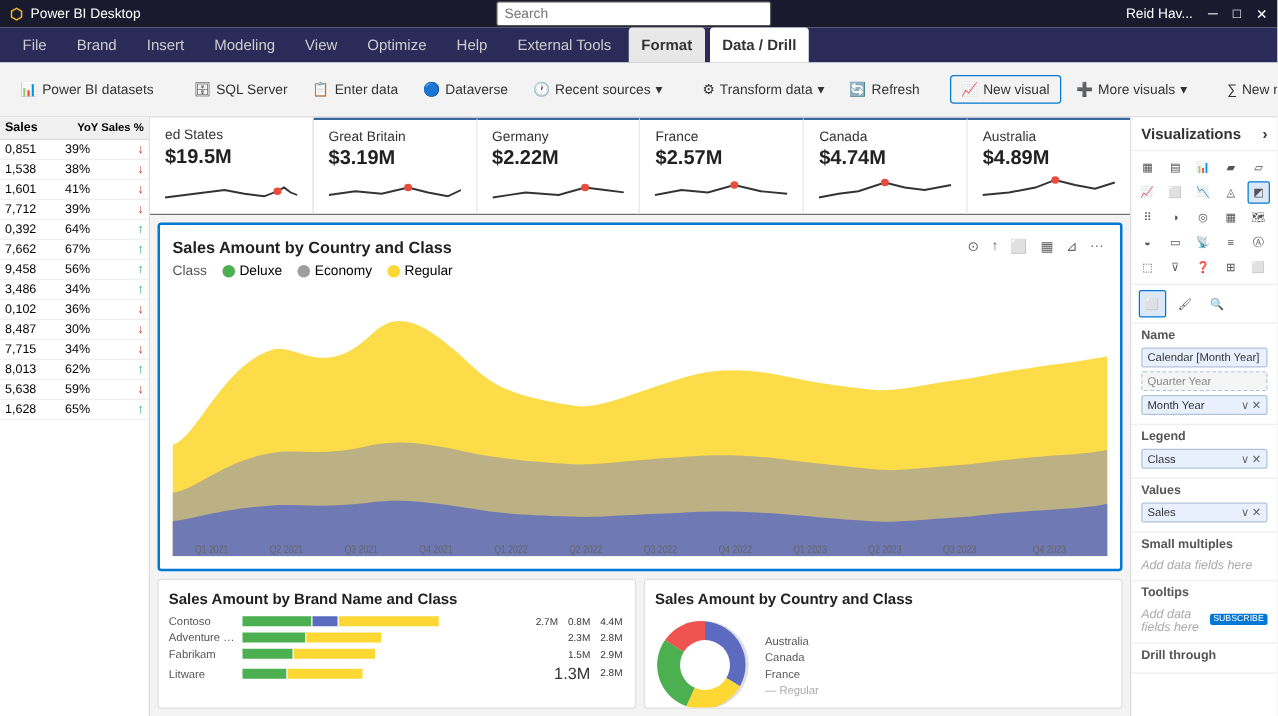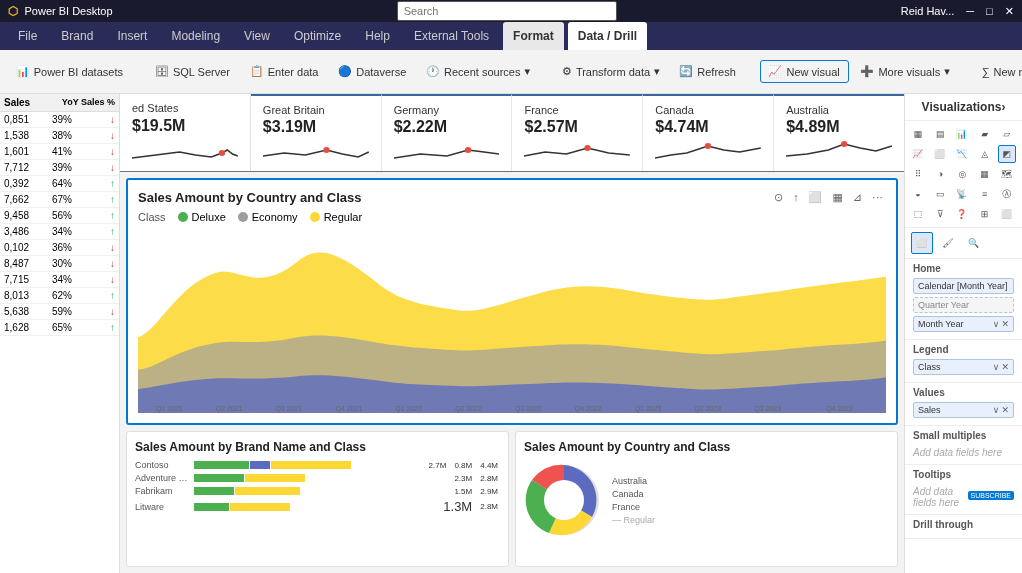--- a/index.html
+++ b/index.html
@@ -136,21 +136,21 @@
     .legend-item { display: flex; align-items: center; gap: 4px; }
     .legend-dot { width: 10px; height: 10px; border-radius: 50%; }
 
     
     .area-chart-svg { flex: 1; width: 100%; }
 
     
     .bottom-charts-row {
       display: flex;
       gap: 6px;
-      height: 136px;
+      height: 104px;
     }
     .bottom-chart {
       flex: 1;
       background: #fff;
       border: 1px solid #e0e0e0;
       border-radius: 3px;
       padding: 8px;
       overflow: hidden;
     }
     .bottom-chart-title { font-size: 12px; font-weight: 600; color: #222; margin-bottom: 6px; }
@@ -160,21 +160,21 @@
       width: 118px;
       background: #fff;
       border-left: 1px solid #ddd;
       display: flex;
       flex-direction: column;
       overflow-y: auto;
       overflow-x: hidden;
     }
     .viz-panel-header {
       display: flex;
-      justify-content: center;
+      justify-content: space-between;
       align-items: center;
       padding: 6px 8px;
       font-size: 12px;
       font-weight: 600;
       color: #333;
       border-bottom: 1px solid #eee;
     }
     .viz-icons-grid {
       display: grid;
       grid-template-columns: repeat(5, 1fr);
@@ -682,21 +682,21 @@
       <button class="viz-icon-btn">⬜</button>
     </div>
 
     <div style="display:flex;gap:4px;padding:4px 6px;border-bottom:1px solid #eee;">
       <button class="viz-icon-btn active" style="width:22px;height:22px;">⬜</button>
       <button class="viz-icon-btn" style="width:22px;height:22px;">🖌</button>
       <button class="viz-icon-btn" style="width:22px;height:22px;">🔍</button>
     </div>
 
     <div class="viz-section">
-      <div class="viz-section-title">Home</div>
+      <div class="viz-section-title">Name</div>
       <div class="viz-field-tag">
         <span style="font-size:9px;">Calendar [Month Year]</span>
       </div>
       <div class="viz-field-tag" style="background:#f5f5f5;border-style:dashed;">
         <span style="font-size:9px;color:#888;">Quarter Year</span>
       </div>
       <div class="viz-field-tag">
         <span style="font-size:9px;">Month Year</span>
         <div style="display:flex;gap:2px;">
           <span style="font-size:9px;color:#666;">∨</span>

